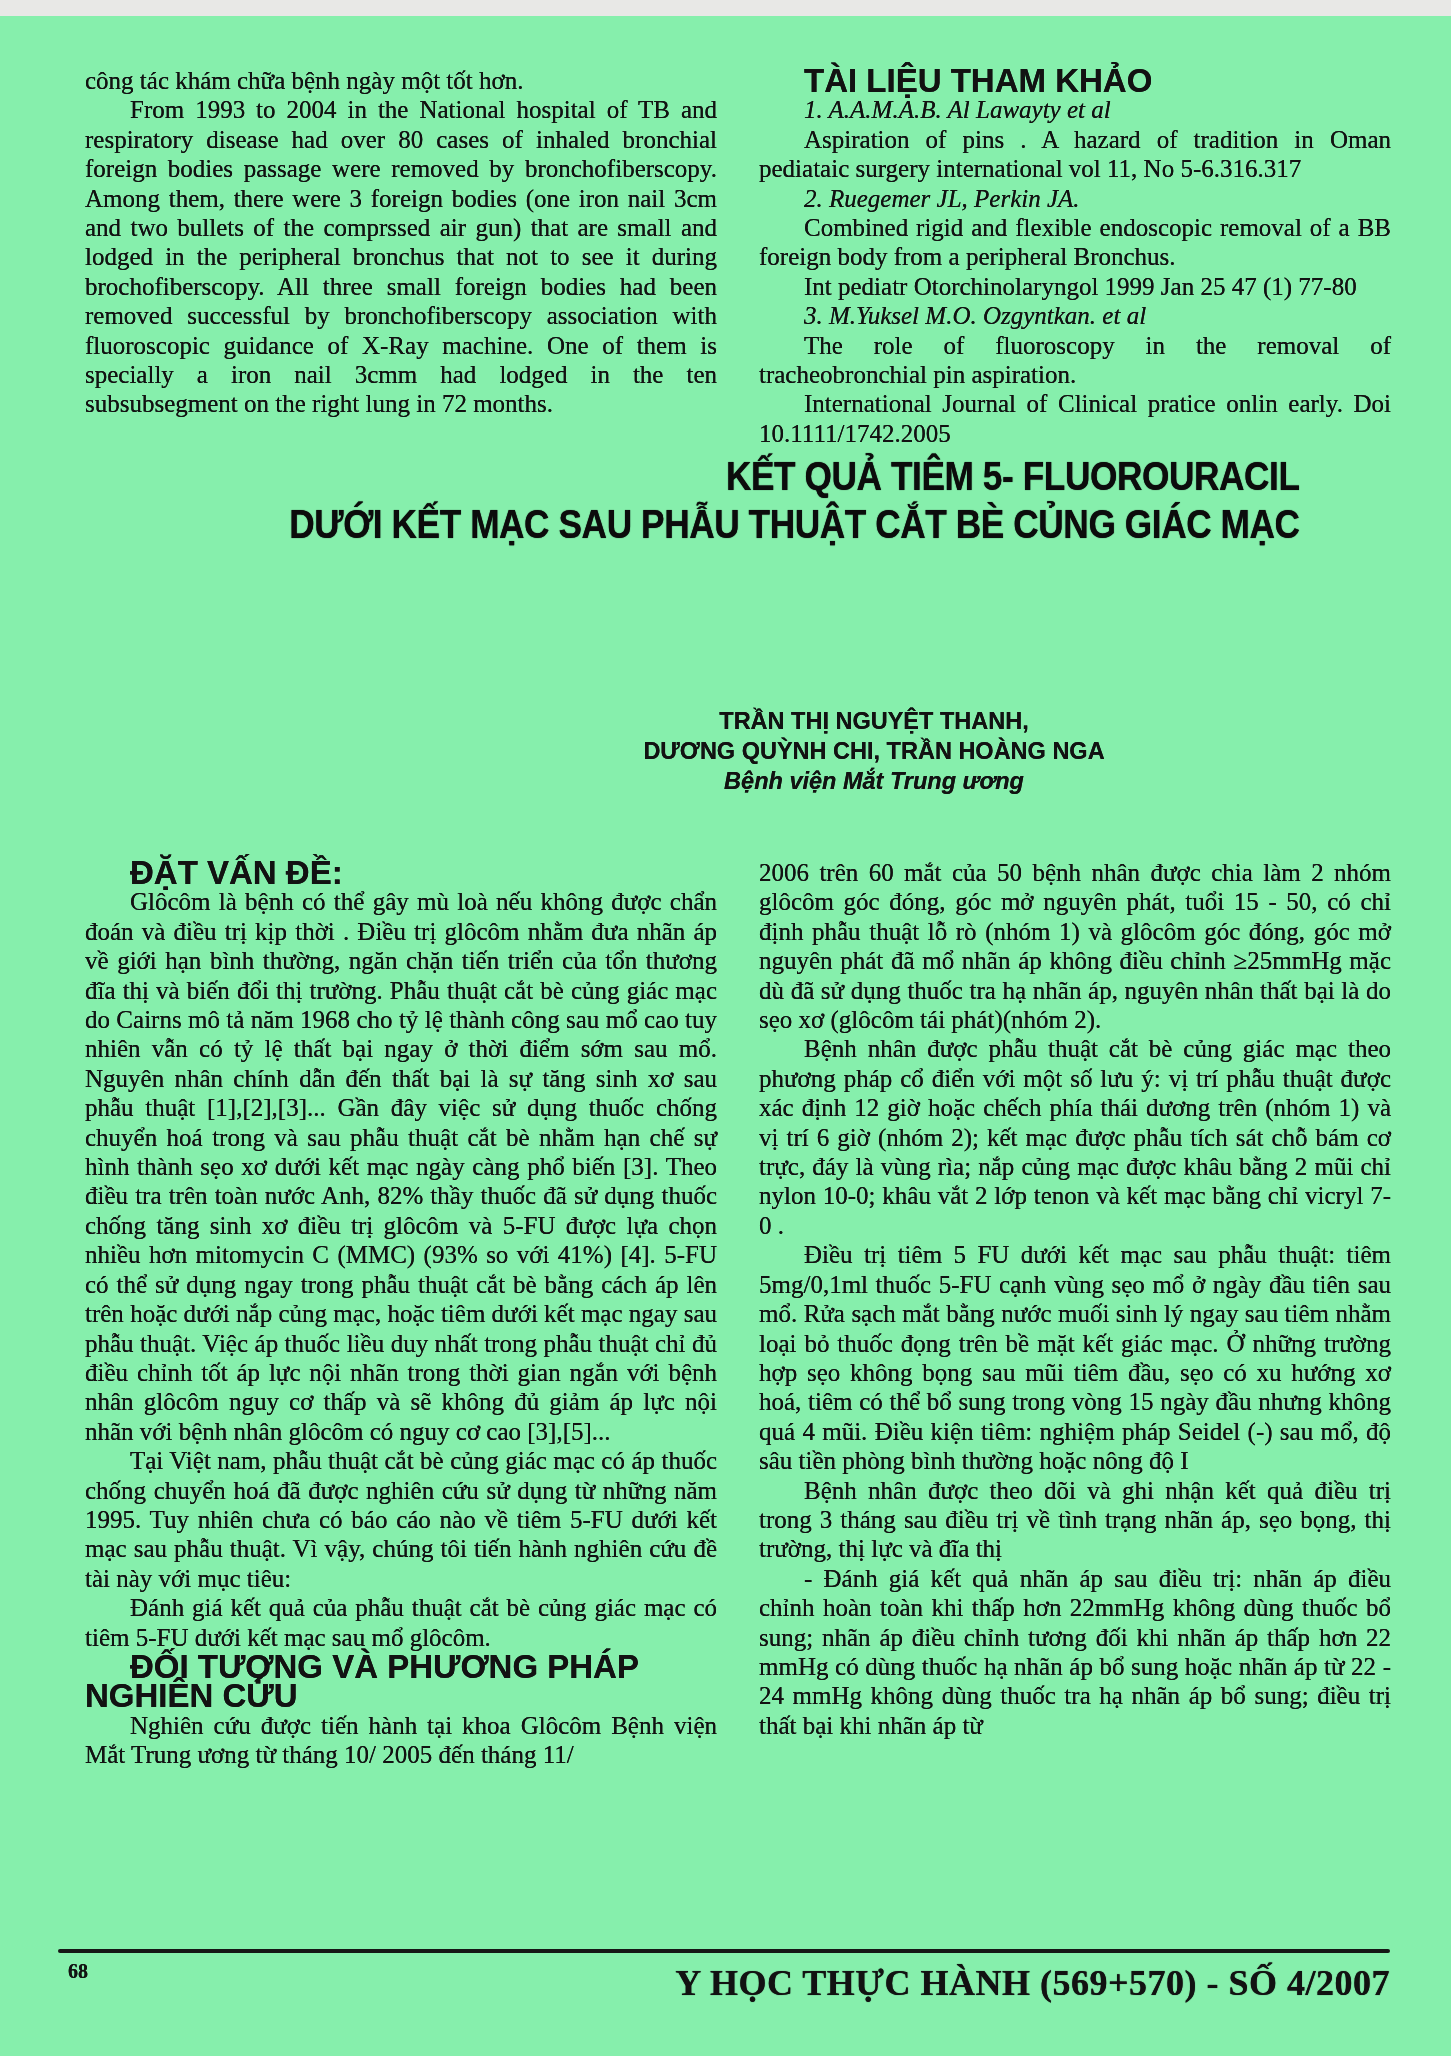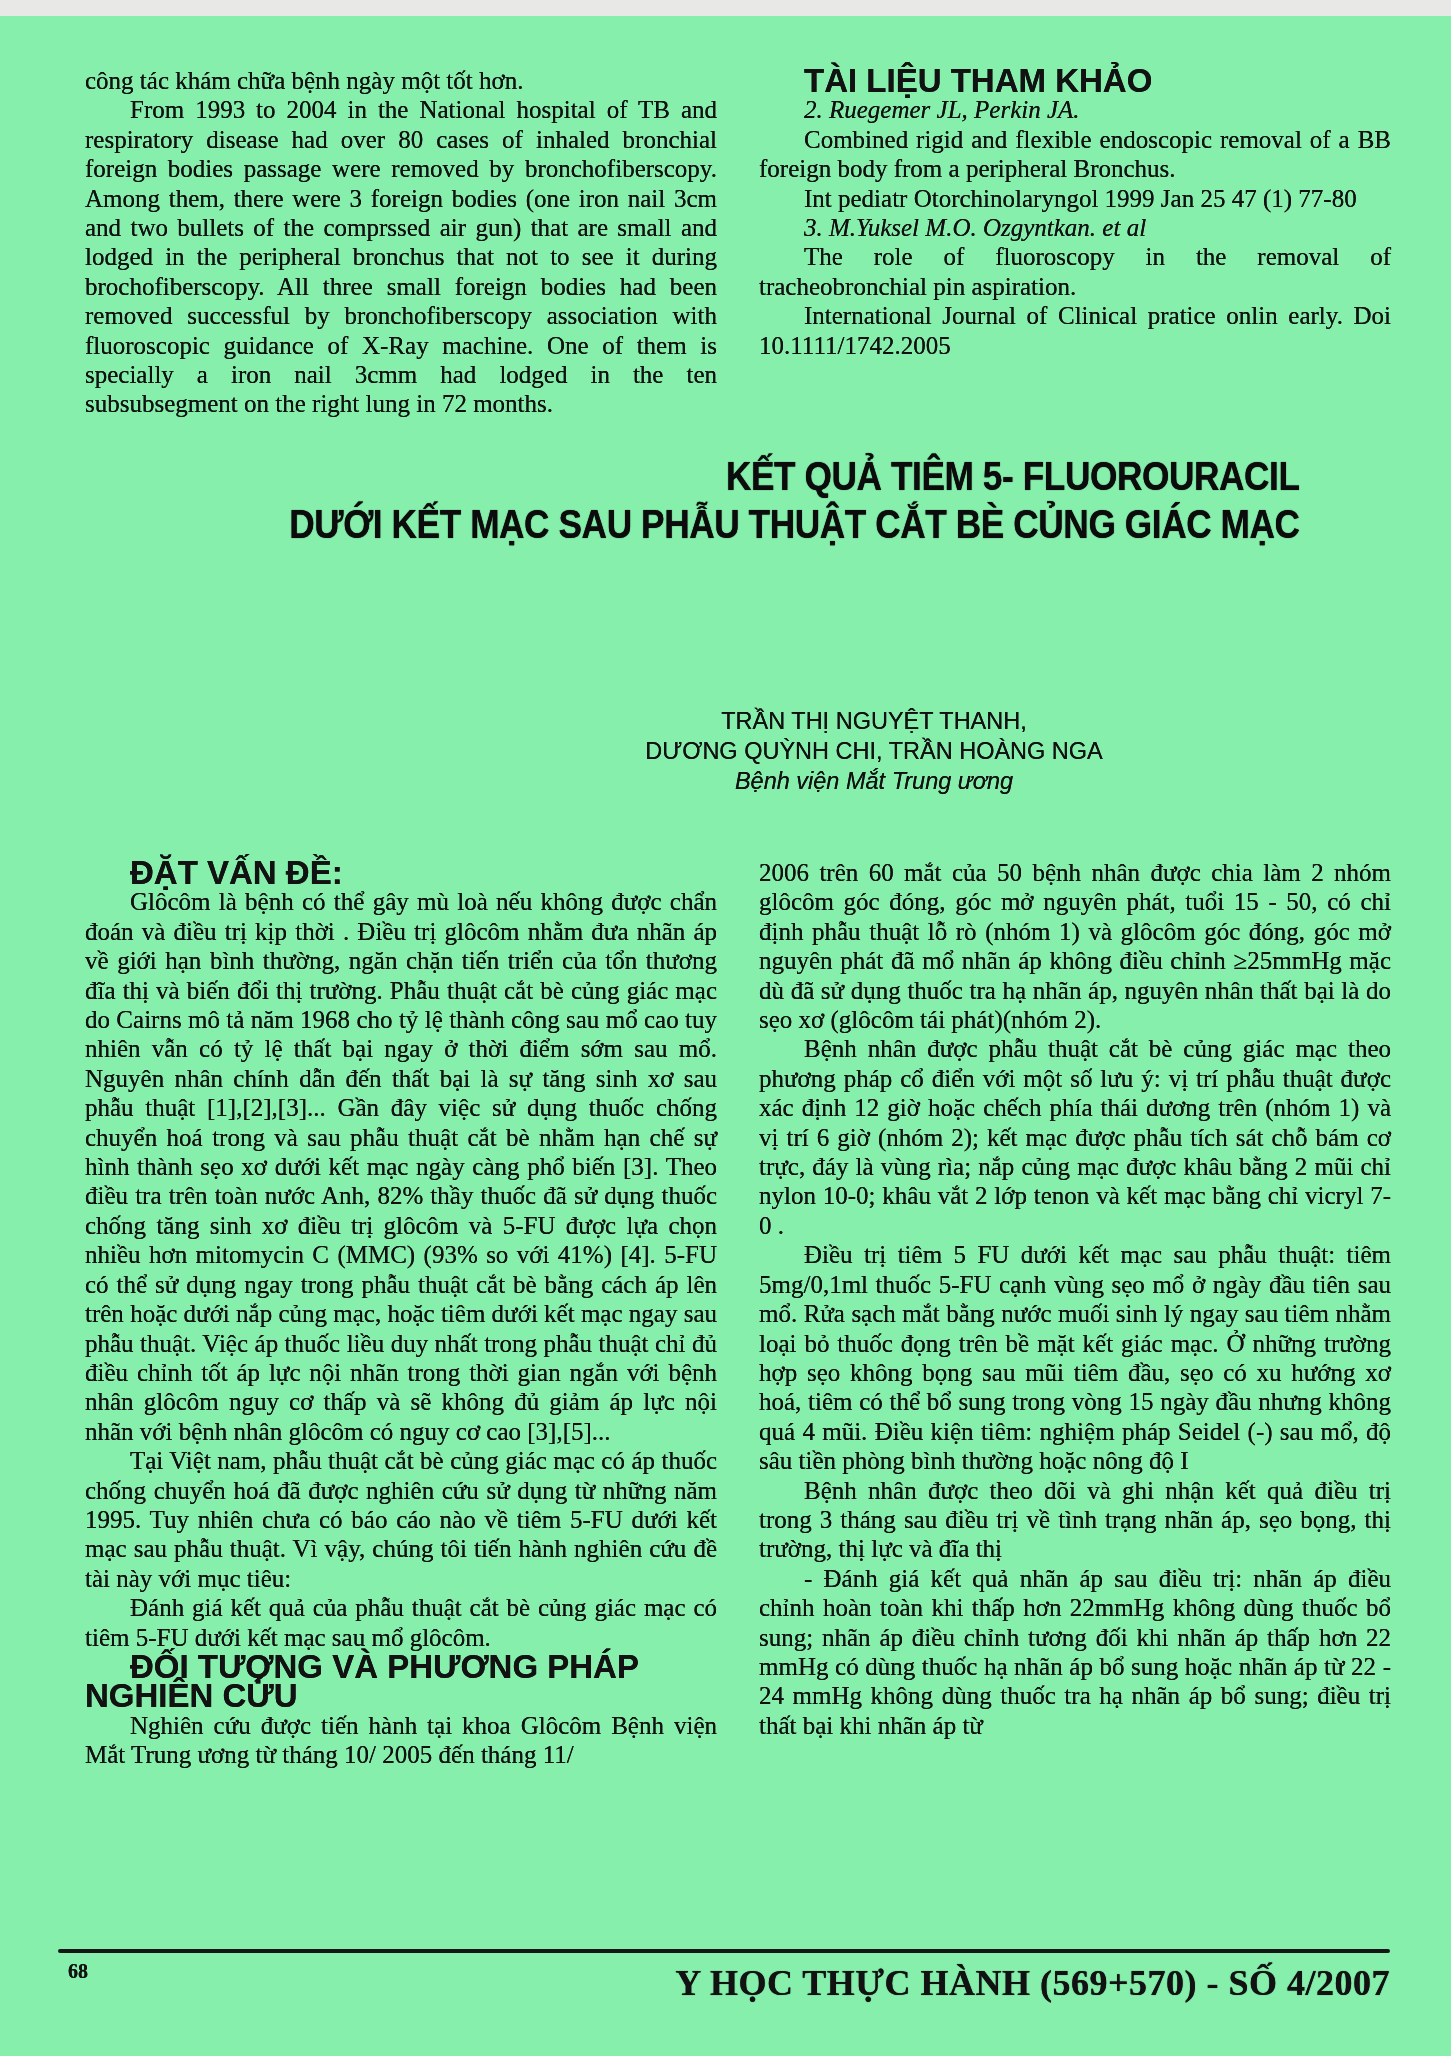--- a/index.html
+++ b/index.html
@@ -60,21 +60,21 @@
     white-space: nowrap;
     text-shadow: 0 0 1px currentColor;
   }
   .authors-block {
     position: absolute;
     top: 690px;
     left: 618px;
     width: 512px;
     text-align: center;
     font-family: "Liberation Sans", sans-serif;
-    font-weight: normal;
+    font-weight: bold;
     font-size: 23.5px;
     line-height: 30px;
     text-shadow: 0 0 0.5px currentColor;
   }
   .affiliation { font-style: italic; }
   .footer-rule {
     position: absolute;
     top: 1933px;
     left: 58px;
     width: 1332px;
@@ -107,20 +107,24 @@
 
 <div class="page">
 
   <div class="twocol top-section">
     <div class="col">
       <p class="para noindent">công tác khám chữa bệnh ngày một tốt hơn.</p>
       <p class="para">From 1993 to 2004 in the National hospital of TB and respiratory disease  had over 80 cases of inhaled bronchial foreign bodies passage were removed by bronchofiberscopy. Among them, there were 3 foreign bodies (one iron nail 3cm and two bullets of the comprssed air gun) that are small and lodged in the peripheral bronchus that not to see it during brochofiberscopy. All three small foreign bodies had been removed successful by bronchofiberscopy association with fluoroscopic guidance of X-Ray machine. One of them is specially a iron nail 3cmm had lodged in the ten subsubsegment on the right lung in 72 months.</p>
     </div>
     <div class="col">
       <p class="h-sans">TÀI LIỆU THAM KHẢO</p>
+      <div>
+        <p class="para ref-author">1. A.A.M.A.B. Al Lawayty et al</p>
+        <p class="para">Aspiration of pins . A hazard of tradition in Oman pediataic surgery international vol 11, No 5-6.316.317</p>
+      </div>
       <div>
         <p class="para ref-author">2. Ruegemer JL, Perkin JA.</p>
         <p class="para">Combined rigid and flexible endoscopic removal of a BB foreign body from a peripheral Bronchus.</p>
         <p class="para">Int pediatr Otorchinolaryngol 1999 Jan 25 47 (1) 77-80</p>
       </div>
       <div>
         <p class="para ref-author">3. M.Yuksel  M.O. Ozgyntkan. et al</p>
         <p class="para">The role of fluoroscopy in the removal of tracheobronchial pin aspiration.</p>
         <p class="para">International Journal of Clinical pratice onlin early. Doi 10.1111/1742.2005</p>
       </div>

